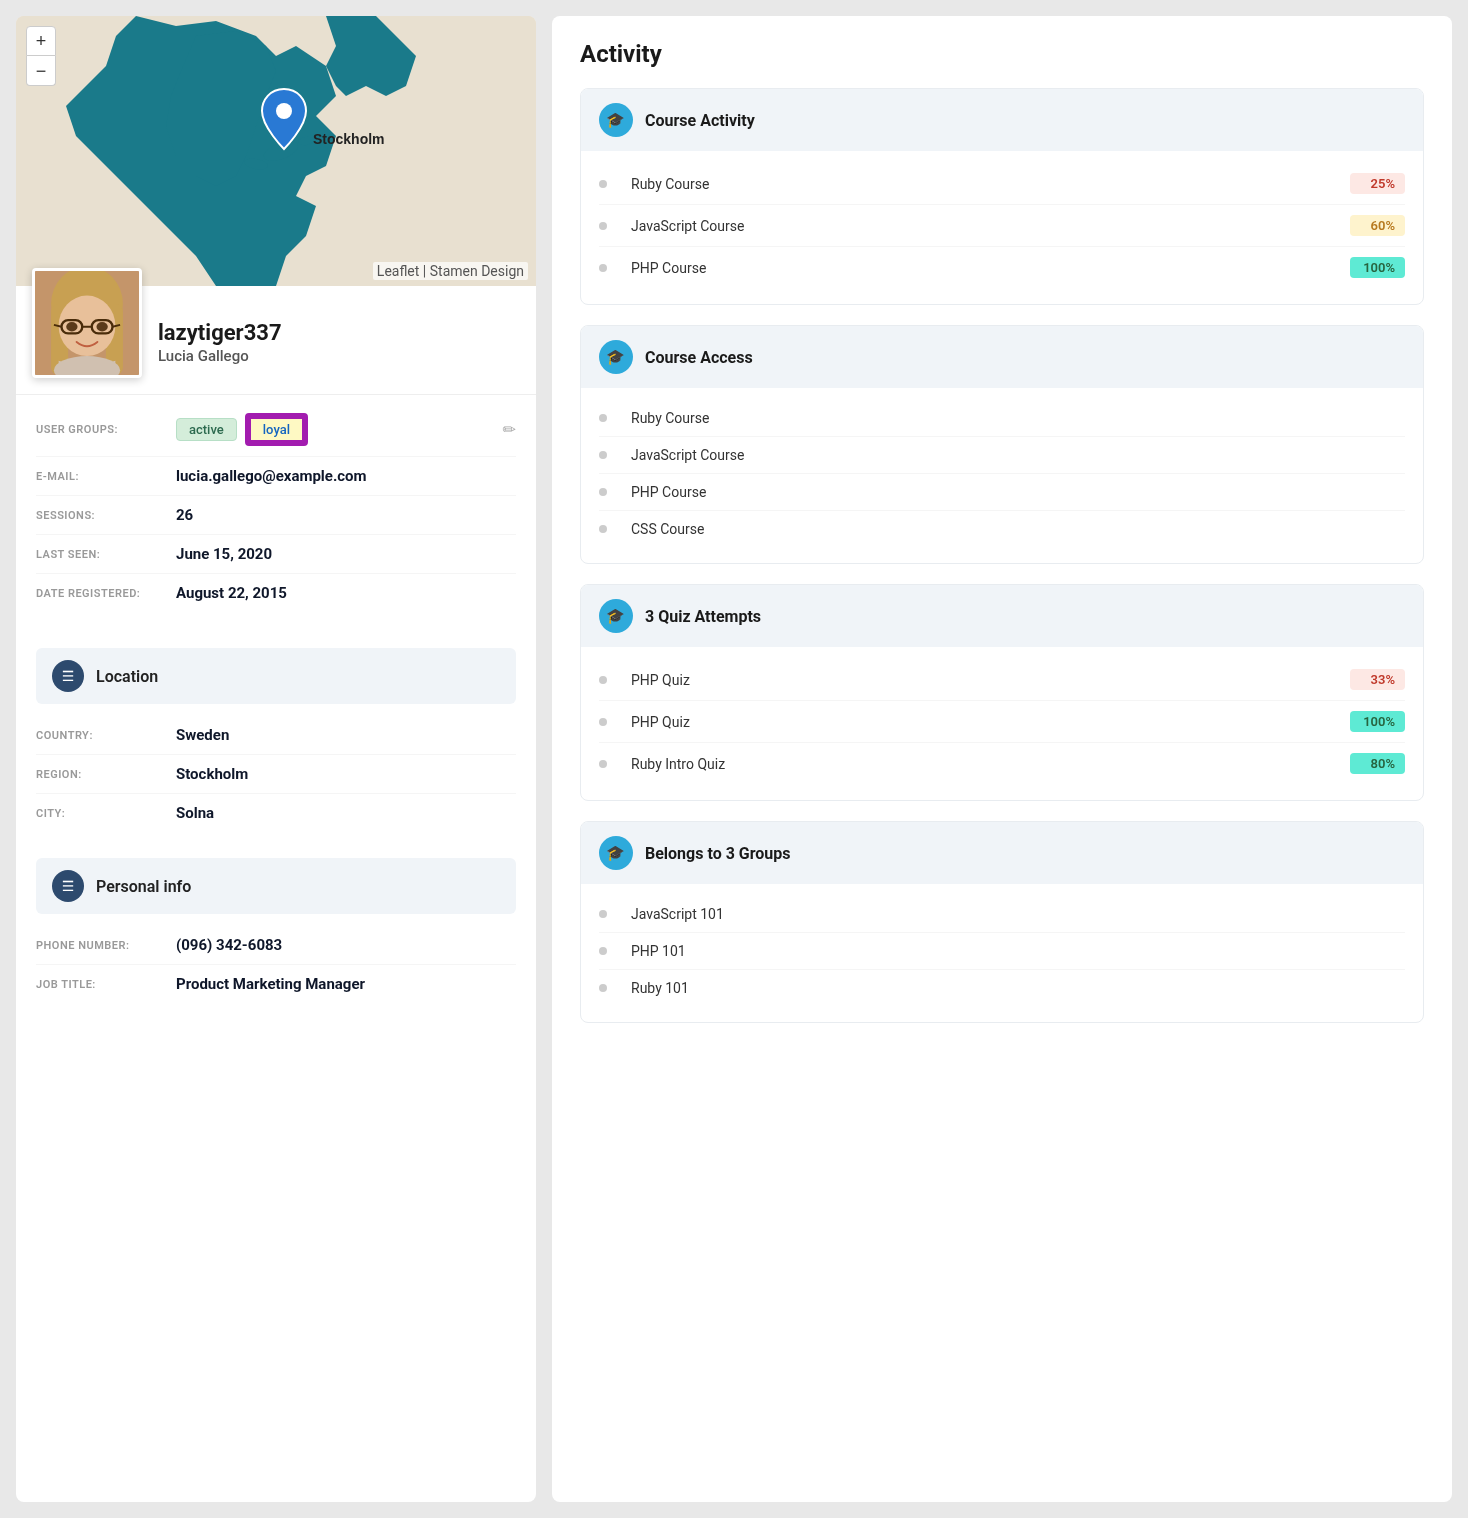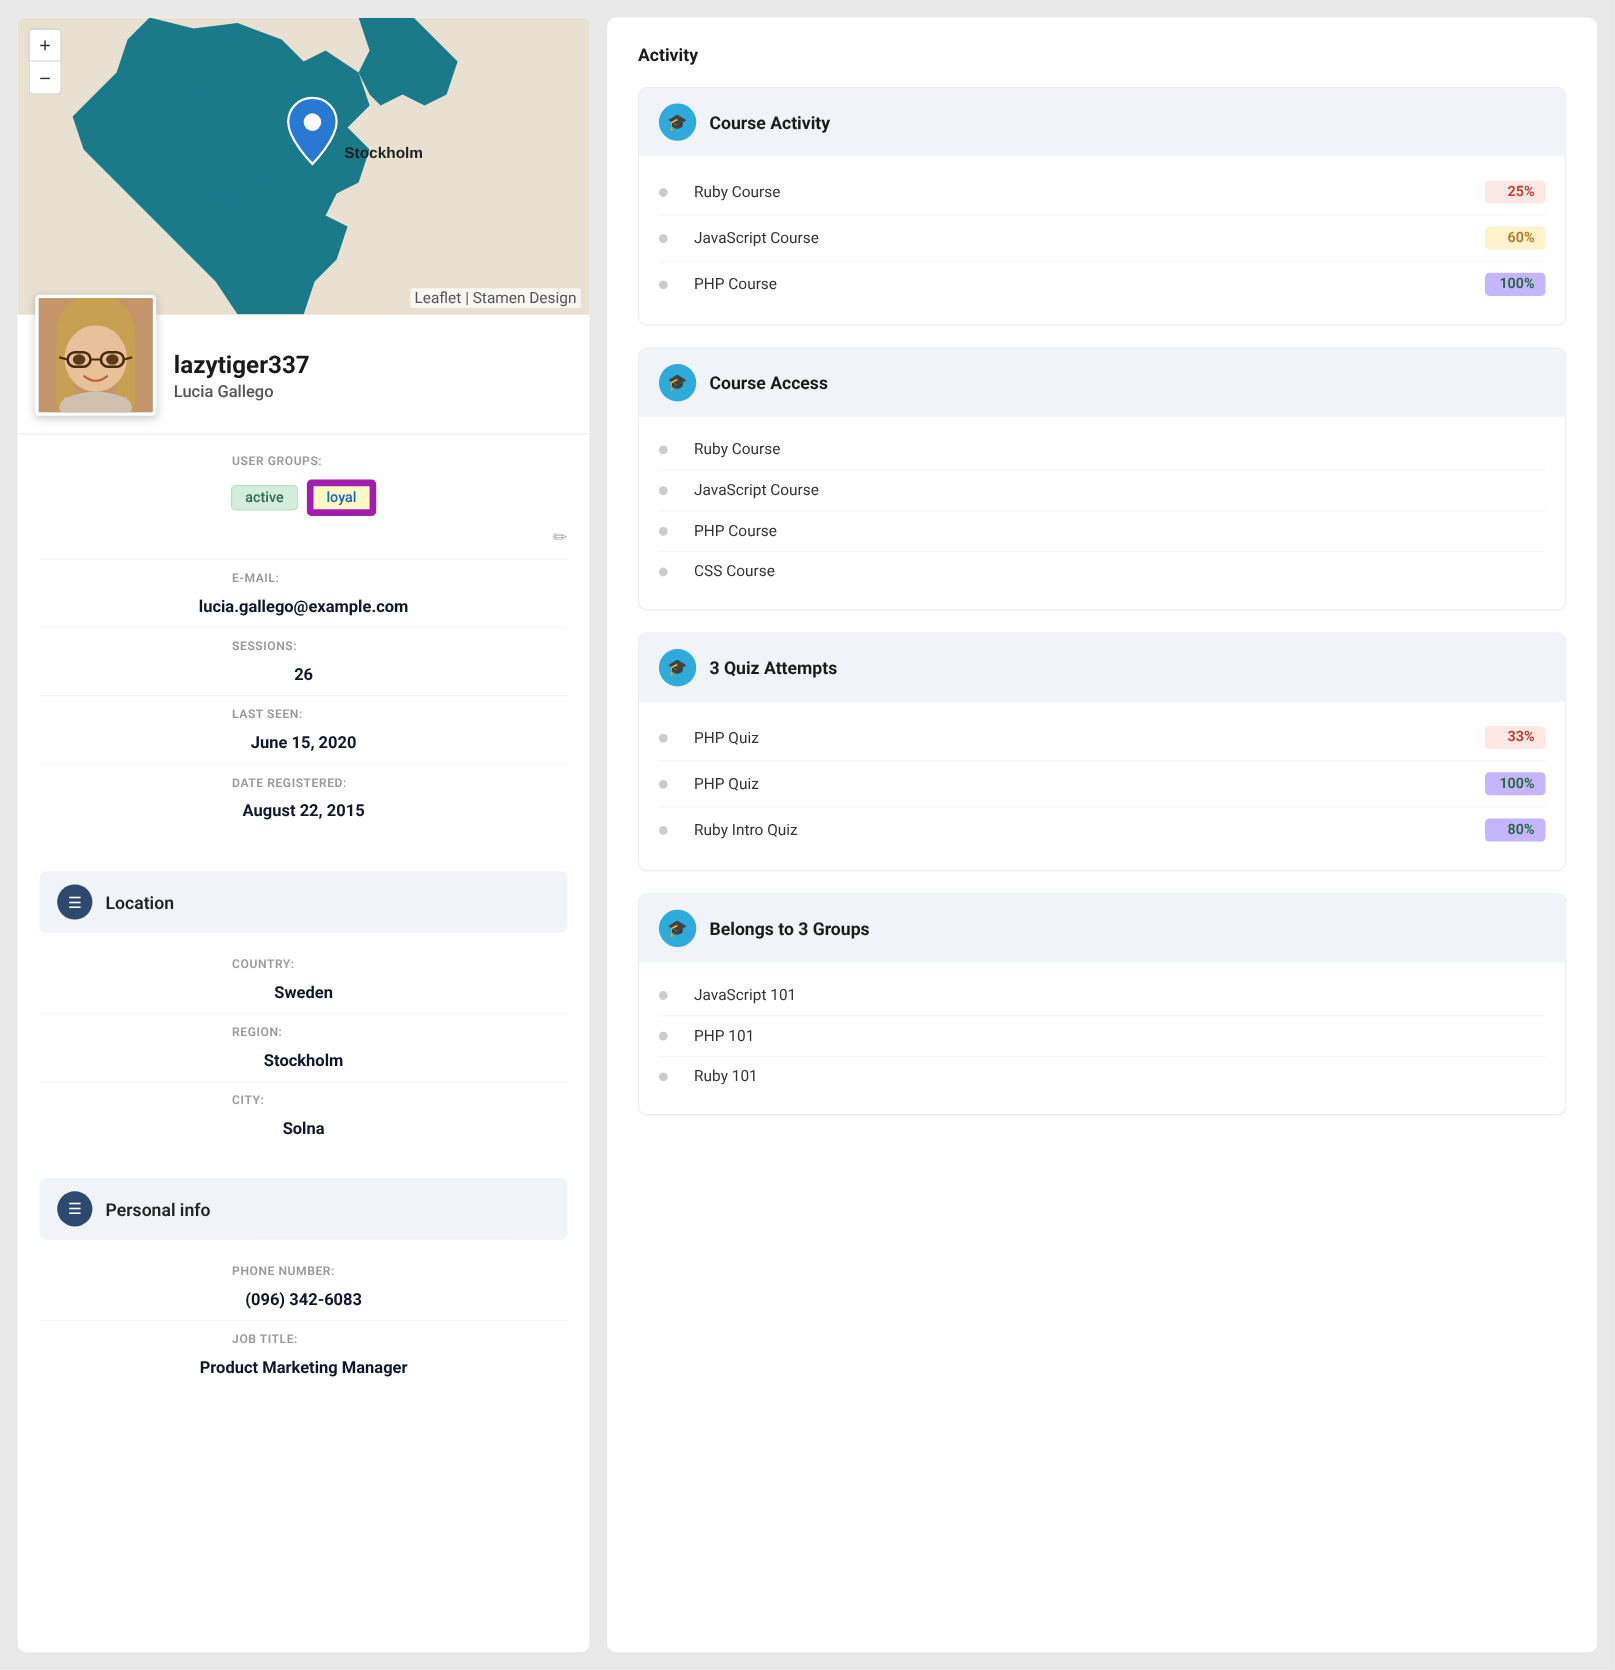--- a/index.html
+++ b/index.html
@@ -115,21 +115,20 @@
       padding: 8px 20px 20px 20px;
       border-top: 1px solid #eee;
     }
 
     .detail-row {
       display: flex;
       align-items: center;
       padding: 10px 0;
       gap: 10px;
       border-bottom: 1px solid #f5f5f5;
-      flex-direction: column;
     }
 
     .detail-row:last-child { border-bottom: none; }
 
     .detail-label {
       font-size: 11px;
       font-weight: 600;
       color: #999;
       text-transform: uppercase;
       letter-spacing: 0.5px;
@@ -206,21 +205,21 @@
     
     .right-panel {
       flex: 1;
       background: #fff;
       border-radius: 8px;
       padding: 24px 28px;
       overflow-y: auto;
     }
 
     .activity-title {
-      font-size: 16px;
+      font-size: 24px;
       font-weight: 700;
       color: #1a1a1a;
       margin-bottom: 20px;
     }
 
     .activity-section {
       border: 1px solid #e8ecf0;
       border-radius: 8px;
       margin-bottom: 20px;
       overflow: hidden;
@@ -285,21 +284,21 @@
       padding: 3px 10px;
       border-radius: 4px;
       font-size: 13px;
       font-weight: 600;
       min-width: 55px;
       text-align: right;
     }
 
     .badge-low { background: #fde8e4; color: #c0392b; }
     .badge-mid { background: #fef3cd; color: #b7791f; }
-    .badge-high { background: #c4b5fd; color: #27643f; }
+    .badge-high { background: #5eead4; color: #27643f; }
 
     .location-content, .personal-content {
       padding: 0 20px 10px 20px;
     }
   </style>
 </head>
 <body>
 
 <div class="left-panel">
 

